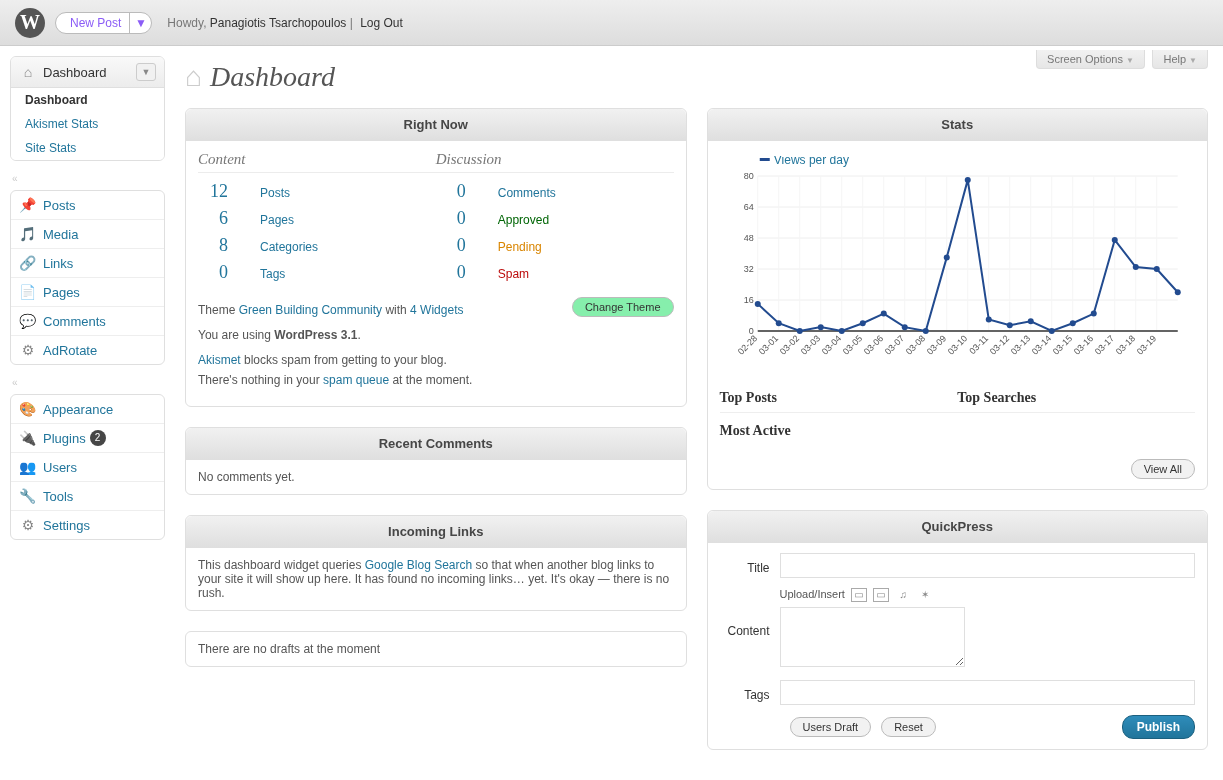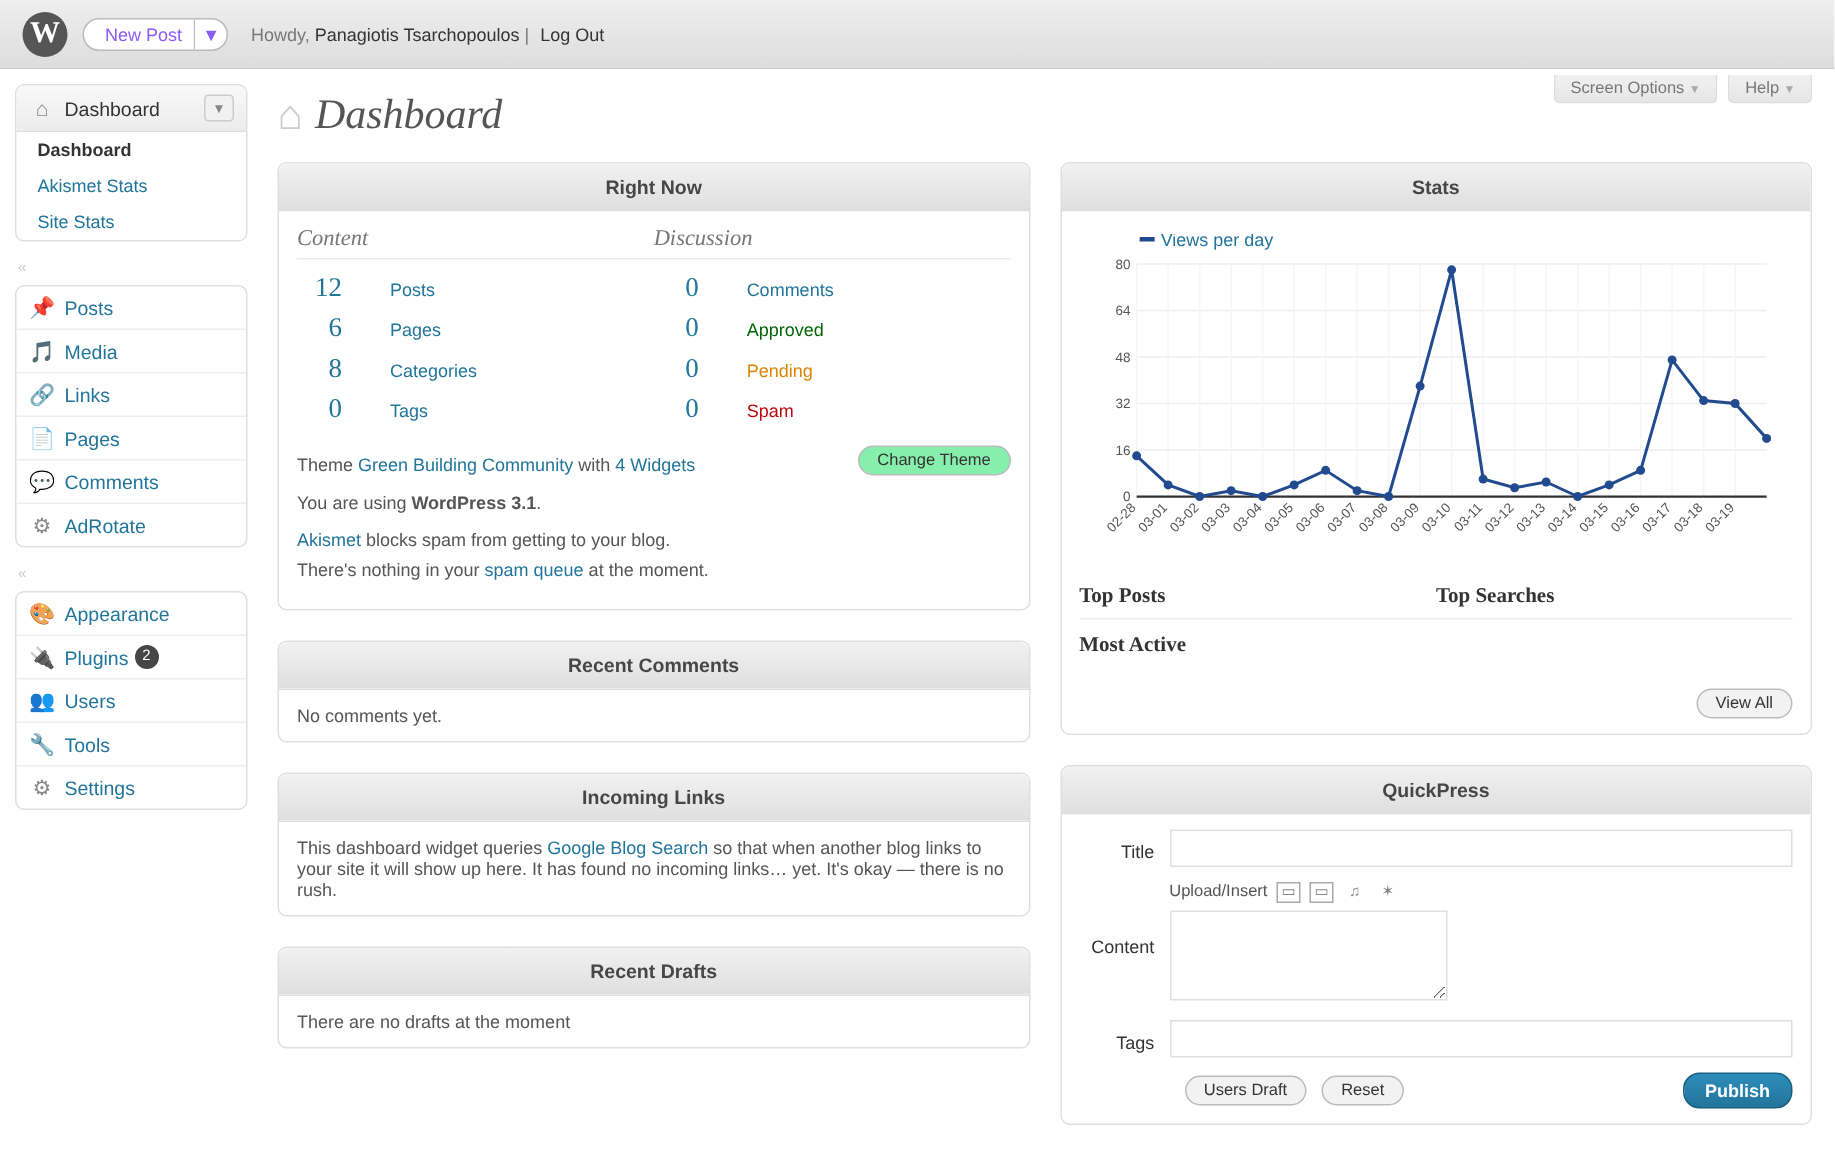--- a/index.html
+++ b/index.html
@@ -257,21 +257,20 @@
         </div>
 
         <div class="widget">
           <div class="widget-head">Incoming Links</div>
           <div class="widget-body">
             <span>This dashboard widget queries </span><a href="#">Google Blog Search</a><span> so that when another blog links to your site it will show up here. It has found no incoming links… yet. It's okay — there is no rush.</span>
           </div>
         </div>
 
         <div class="widget">
-          <div class="widget-head">Recent Drafts</div>
           <div class="widget-body">There are no drafts at the moment</div>
         </div>
       </div>
 
       <div class="col">
 
         <div class="widget">
           <div class="widget-head">Stats</div>
           <div class="widget-body">
             <div class="chart-wrap">

